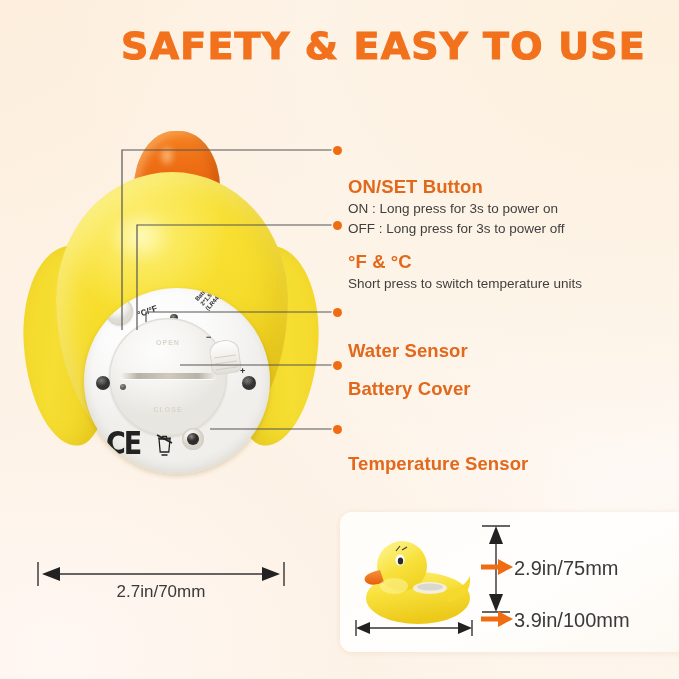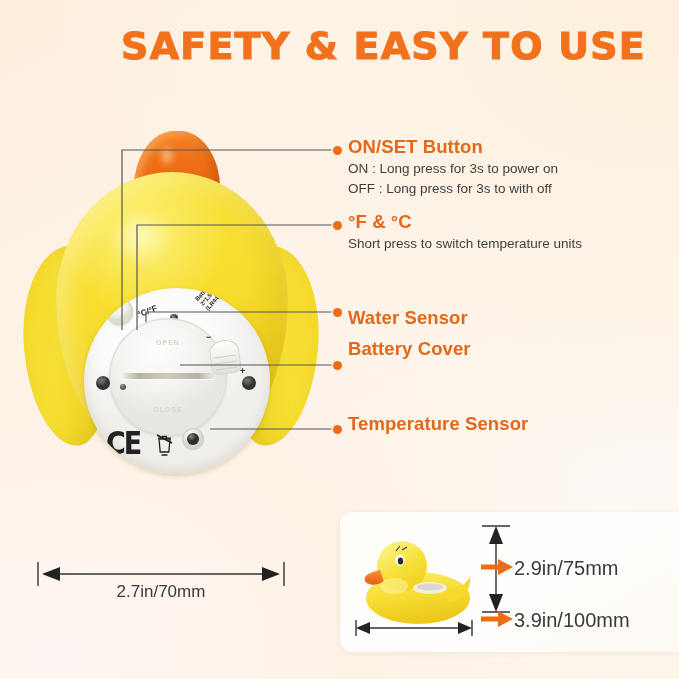--- a/index.html
+++ b/index.html
@@ -140,21 +140,21 @@
     font-size:27px;font-weight:700;color:#222;letter-spacing:-2px;transform:scaleY(1.15);
   }
   .weee{
     position:absolute;left:72px;top:146px;width:17px;height:22px;
   }
 
   
   .leaders{position:absolute;left:0;top:0;width:679px;height:679px;pointer-events:none;}
 
   
-  .callout{position:absolute;left:348px;}
+  .callout{position:absolute;left:348px;margin-top:40px;}
   .callout h3{
     margin:0;font-size:18.5px;font-weight:700;color:#e2681b;letter-spacing:.1px;
     font-family:"Liberation Sans", sans-serif;
   }
   .callout p{
     margin:2px 0 0 0;font-size:13.5px;line-height:17.5px;color:#3f3f3f;
   }
   .dot{
     position:absolute;width:9px;height:9px;border-radius:50%;
     background:#ef6c12;box-shadow:0 0 0 1.5px #fdf3e6;
@@ -243,31 +243,31 @@
       <path d="M146 322 L146 312 L337 312"></path>
       <path d="M180 365 L337 365"></path>
       <path d="M210 429 L337 429"></path>
     </g>
   </svg>
 
   <div class="dot" style="left:333px;top:146px"></div>
   <div class="callout" style="top:136px">
     <h3>ON/SET Button</h3>
     <p>ON : Long press for 3s to power on</p>
-    <p>OFF : Long press for 3s to with off</p>
+    <p>OFF : Long press for 3s to power off</p>
   </div>
 
   <div class="dot" style="left:333px;top:221px"></div>
   <div class="callout" style="top:211px">
     <h3>°F &amp; °C</h3>
     <p>Short press to switch temperature units</p>
   </div>
 
   <div class="dot" style="left:333px;top:308px"></div>
-  <div class="callout" style="top:307px">
+  <div class="callout" style="top:300px">
     <h3>Water Sensor</h3>
   </div>
 
   <div class="dot" style="left:333px;top:361px"></div>
   <div class="callout" style="top:338px">
     <h3>Battery Cover</h3>
   </div>
 
   <div class="dot" style="left:333px;top:425px"></div>
   <div class="callout" style="top:413px">

